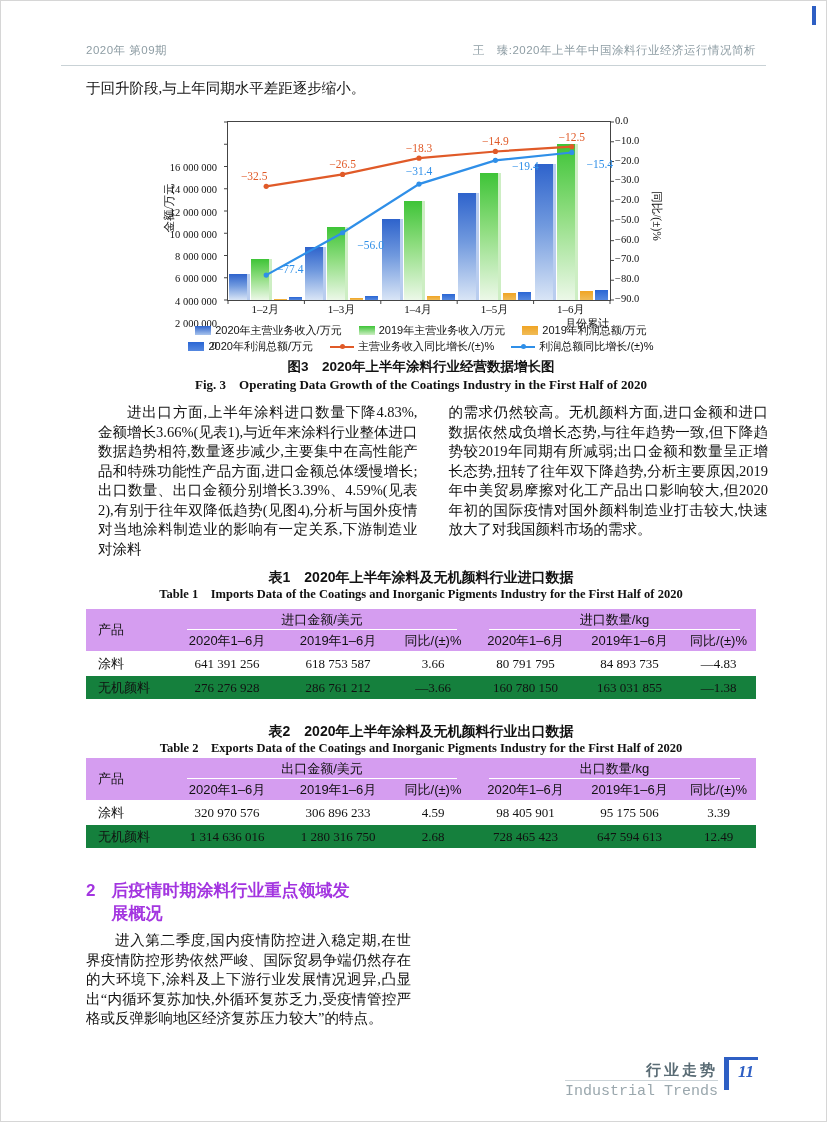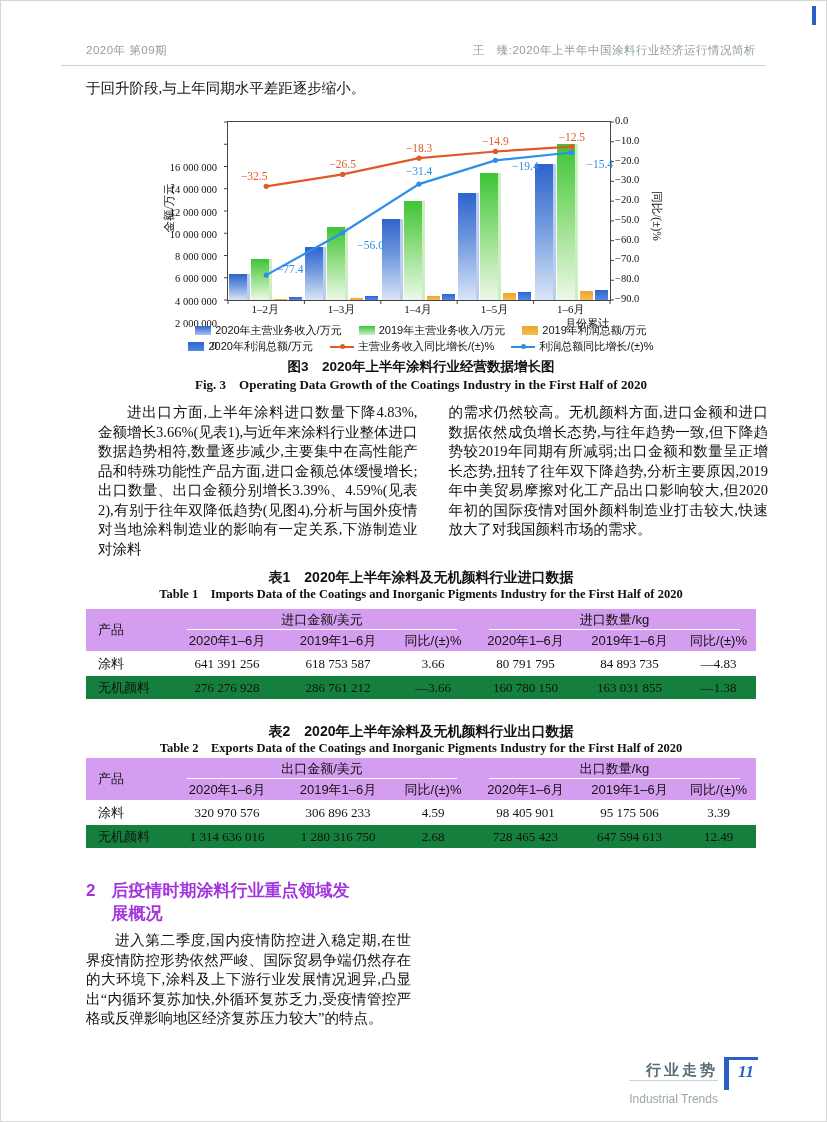--- a/index.html
+++ b/index.html
@@ -80,22 +80,22 @@
                line-height:23px;color:#a335e0;}
   .sec-title{width:252px;}
   .sec-left-para{position:absolute;top:930px;left:85px;width:325px;font-size:14.5px;line-height:19.5px;text-align:justify;}
   .sec-right-para{position:absolute;top:882px;left:430px;width:325px;font-size:14.5px;line-height:19.5px;text-align:justify;}
 
   
   .footer{position:absolute;top:1056px;right:68px;display:flex;align-items:flex-start;}
   .pgtext{text-align:right;margin-top:4px;}
   .pgzh{font-family:"Liberation Sans","DejaVu Sans",sans-serif;font-weight:bold;font-size:15px;
         color:#5a6c75;letter-spacing:3px;}
-  .pgen{font-family:Liberation Sans, sans-serif;font-size:12px;color:#9aa7ad;
-        border-top:1px solid #ccd4d8;padding-top:11px;}
+  .pgen{font-family:Liberation Mono, monospace;font-size:15px;color:#9aa7ad;
+        border-top:1px solid #ccd4d8;padding-top:2px;}
   .pgnum-wrap{margin-left:6px;border-left:5px solid #2e5fc4;border-top:3px solid #2e5fc4;
               padding:2px 4px 8px 9px;}
   .pgnum{font-style:italic;font-weight:bold;font-size:17px;color:#2e5fc4;}
 </style>
 </head>
 <body>
 
 <div class="page">
 
   <div class="corner-mark"></div>

